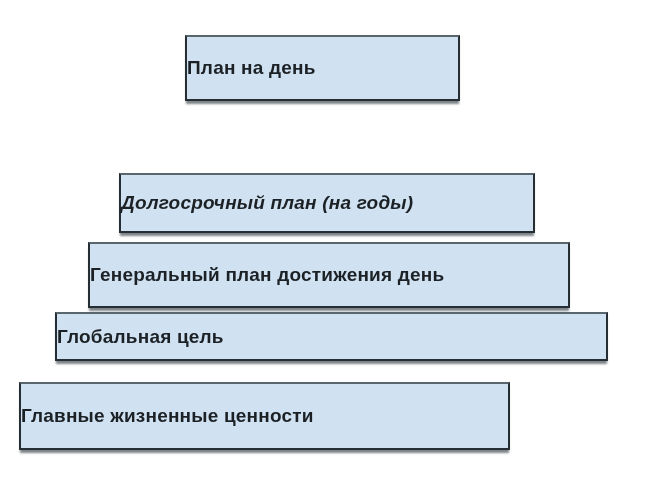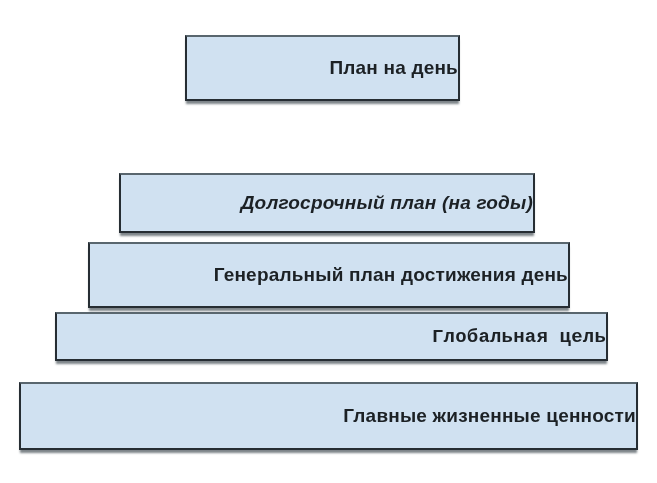--- a/index.html
+++ b/index.html
@@ -17,37 +17,37 @@
   }
   .pyramid-box {
     position: absolute;
     box-sizing: border-box;
     background: #d0e1f1;
     border: 2px solid #262d33;
     border-top-color: #59666e;
     box-shadow: 0 4px 2px -1px rgba(56, 66, 74, 0.65);
     display: flex;
     align-items: center;
-    justify-content: flex-end;
+    justify-content: flex-start;
   }
   .pyramid-box .label {
     font-size: 19px;
     font-weight: bold;
     color: #1c2125;
     letter-spacing: 0.2px;
     white-space: nowrap;
     text-align: center;
   }
   
   .level-0 { left: 185px; top: 35px;  width: 275px; height: 66px; }
   .level-1 { left: 150px; top: 103px; width: 342px; height: 68px; }
   .level-2 { left: 119px; top: 173px; width: 416px; height: 60px; font-style: italic; }
   .level-3 { left: 88px;  top: 242px; width: 482px; height: 66px; }
-  .level-4 { left: 55px;  top: 312px; width: 553px; height: 49px; font-family: Liberation Mono, monospace; }
-  .level-5 { left: 19px;  top: 382px; width: 619px; height: 68px; }
+  .level-4 { left: 55px;  top: 312px; width: 553px; height: 49px; }
+  .level-5 { left: 19px;  top: 382px; width: 491px; height: 68px; }
 </style>
 </head>
 <body>
 
 <div class="canvas">
 
   <div class="pyramid-box level-0">
     <span class="label">План на день</span>
   </div>
 

